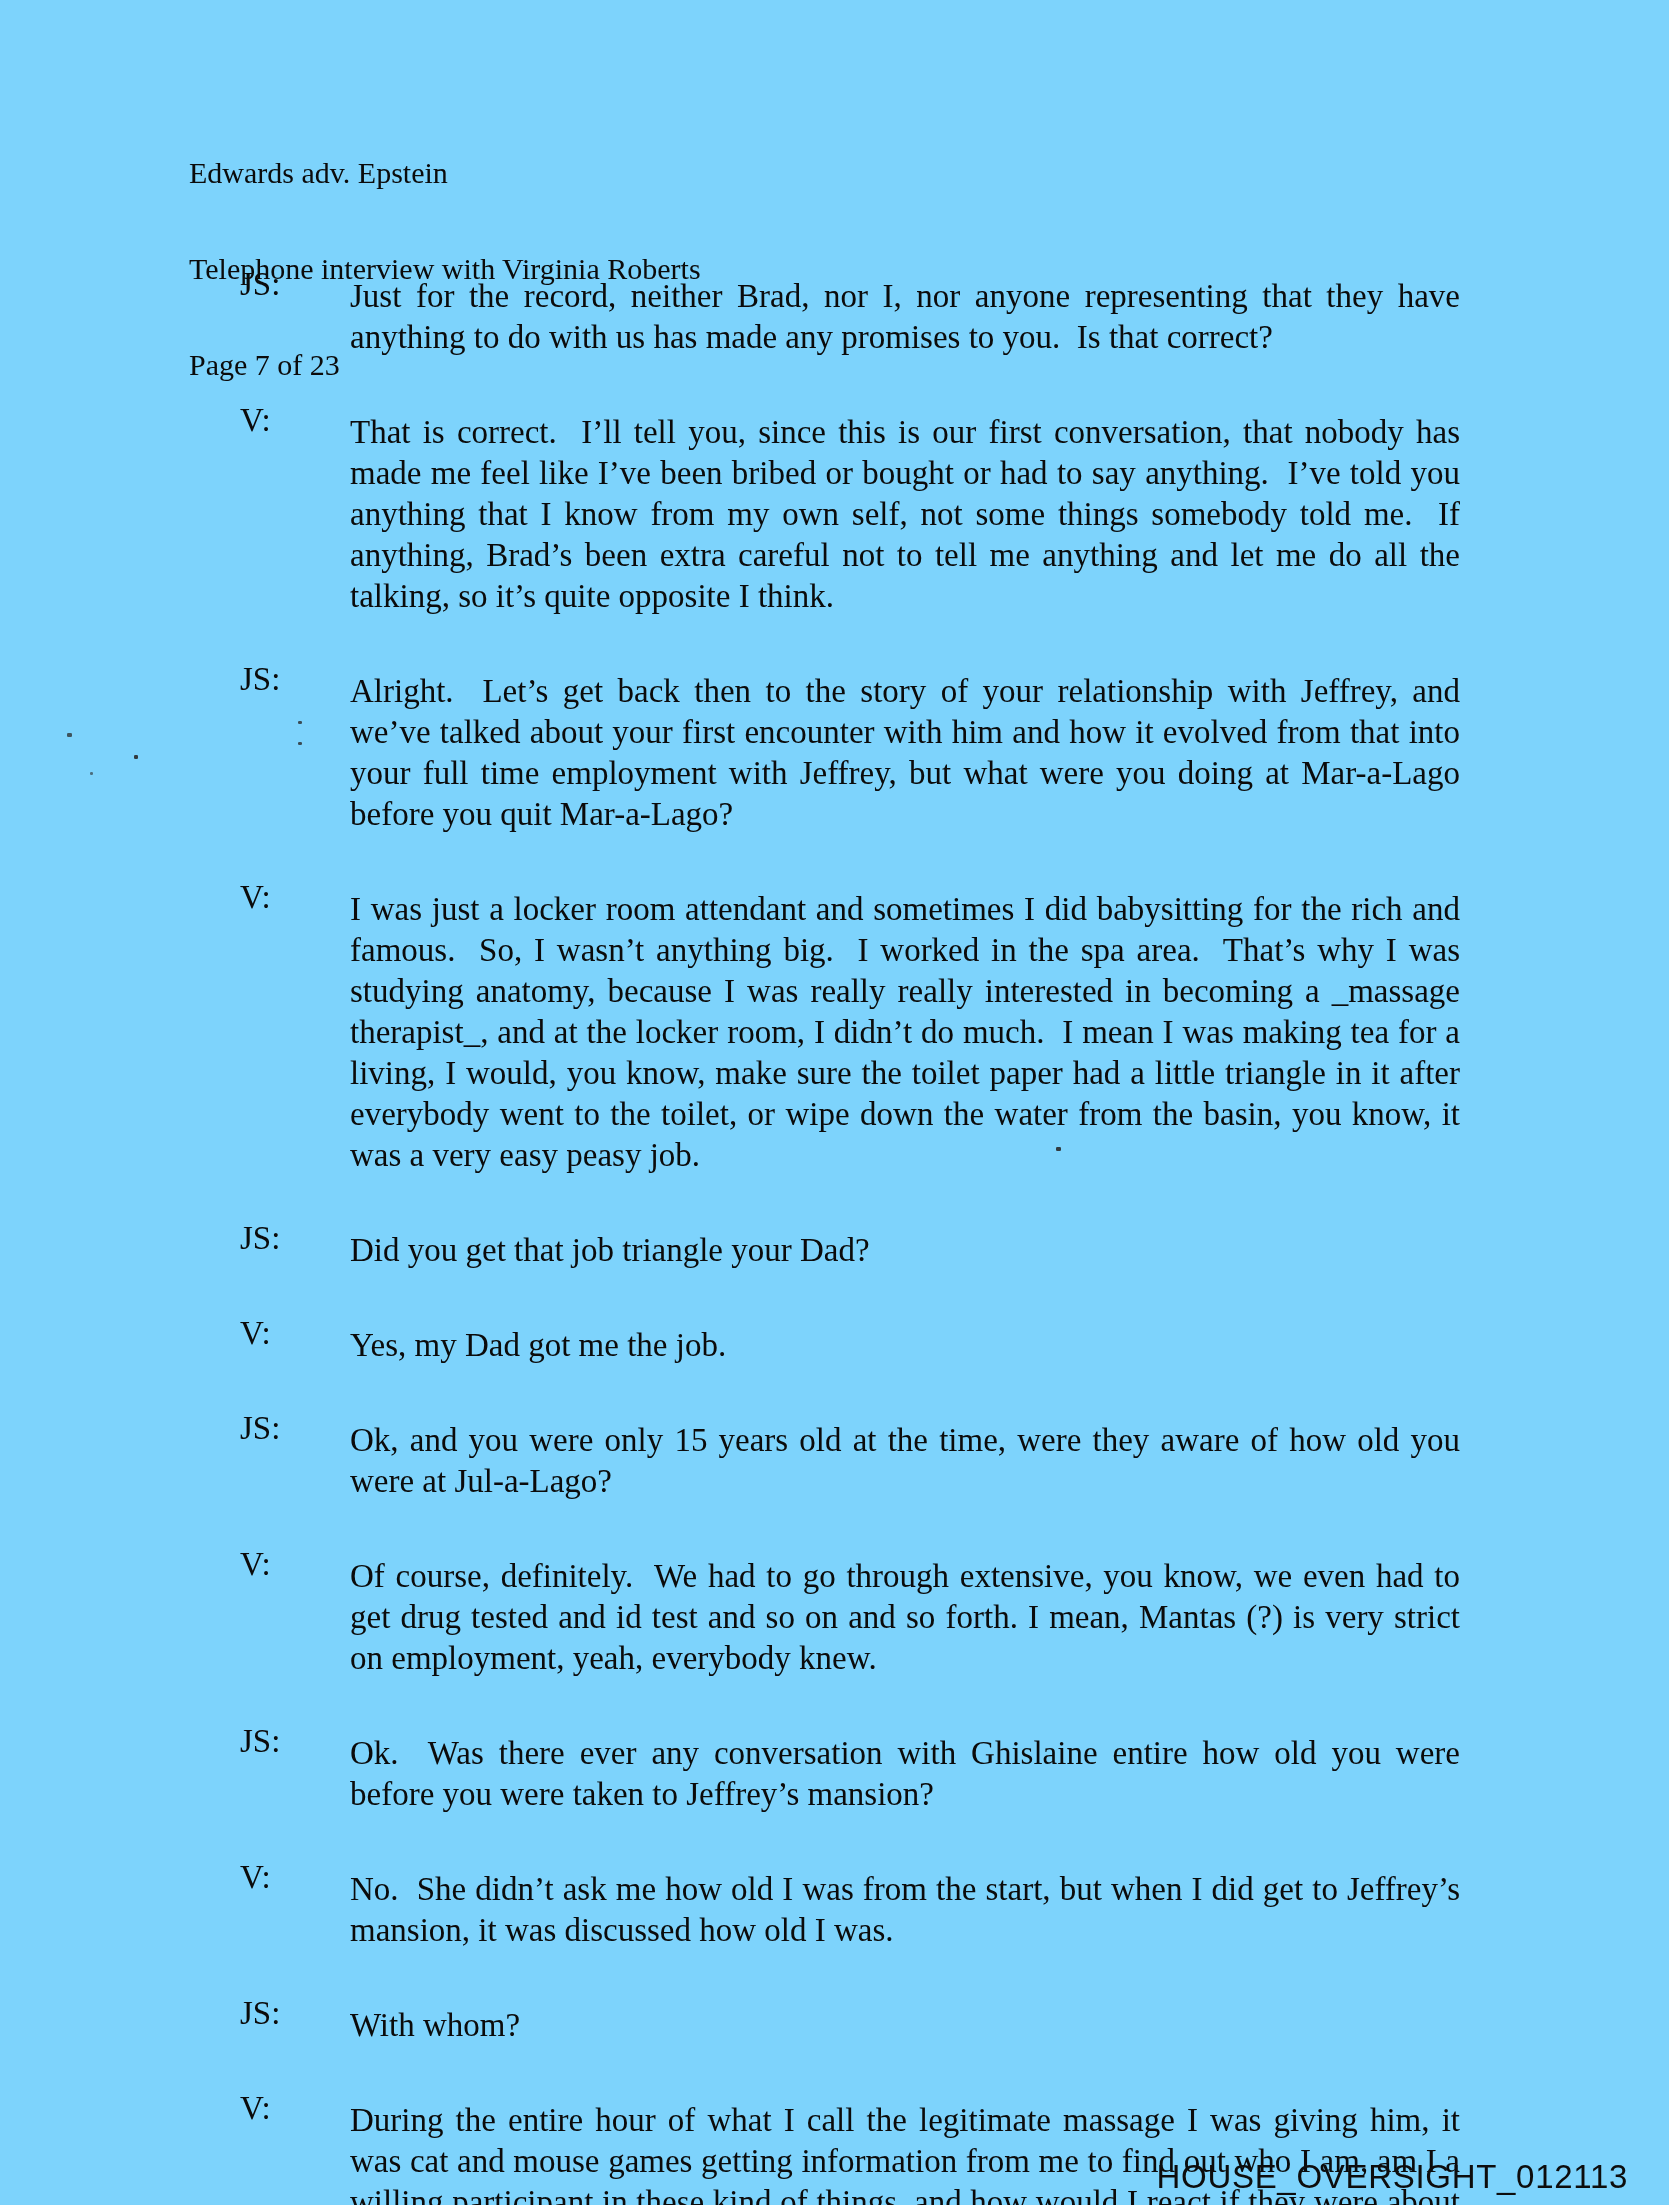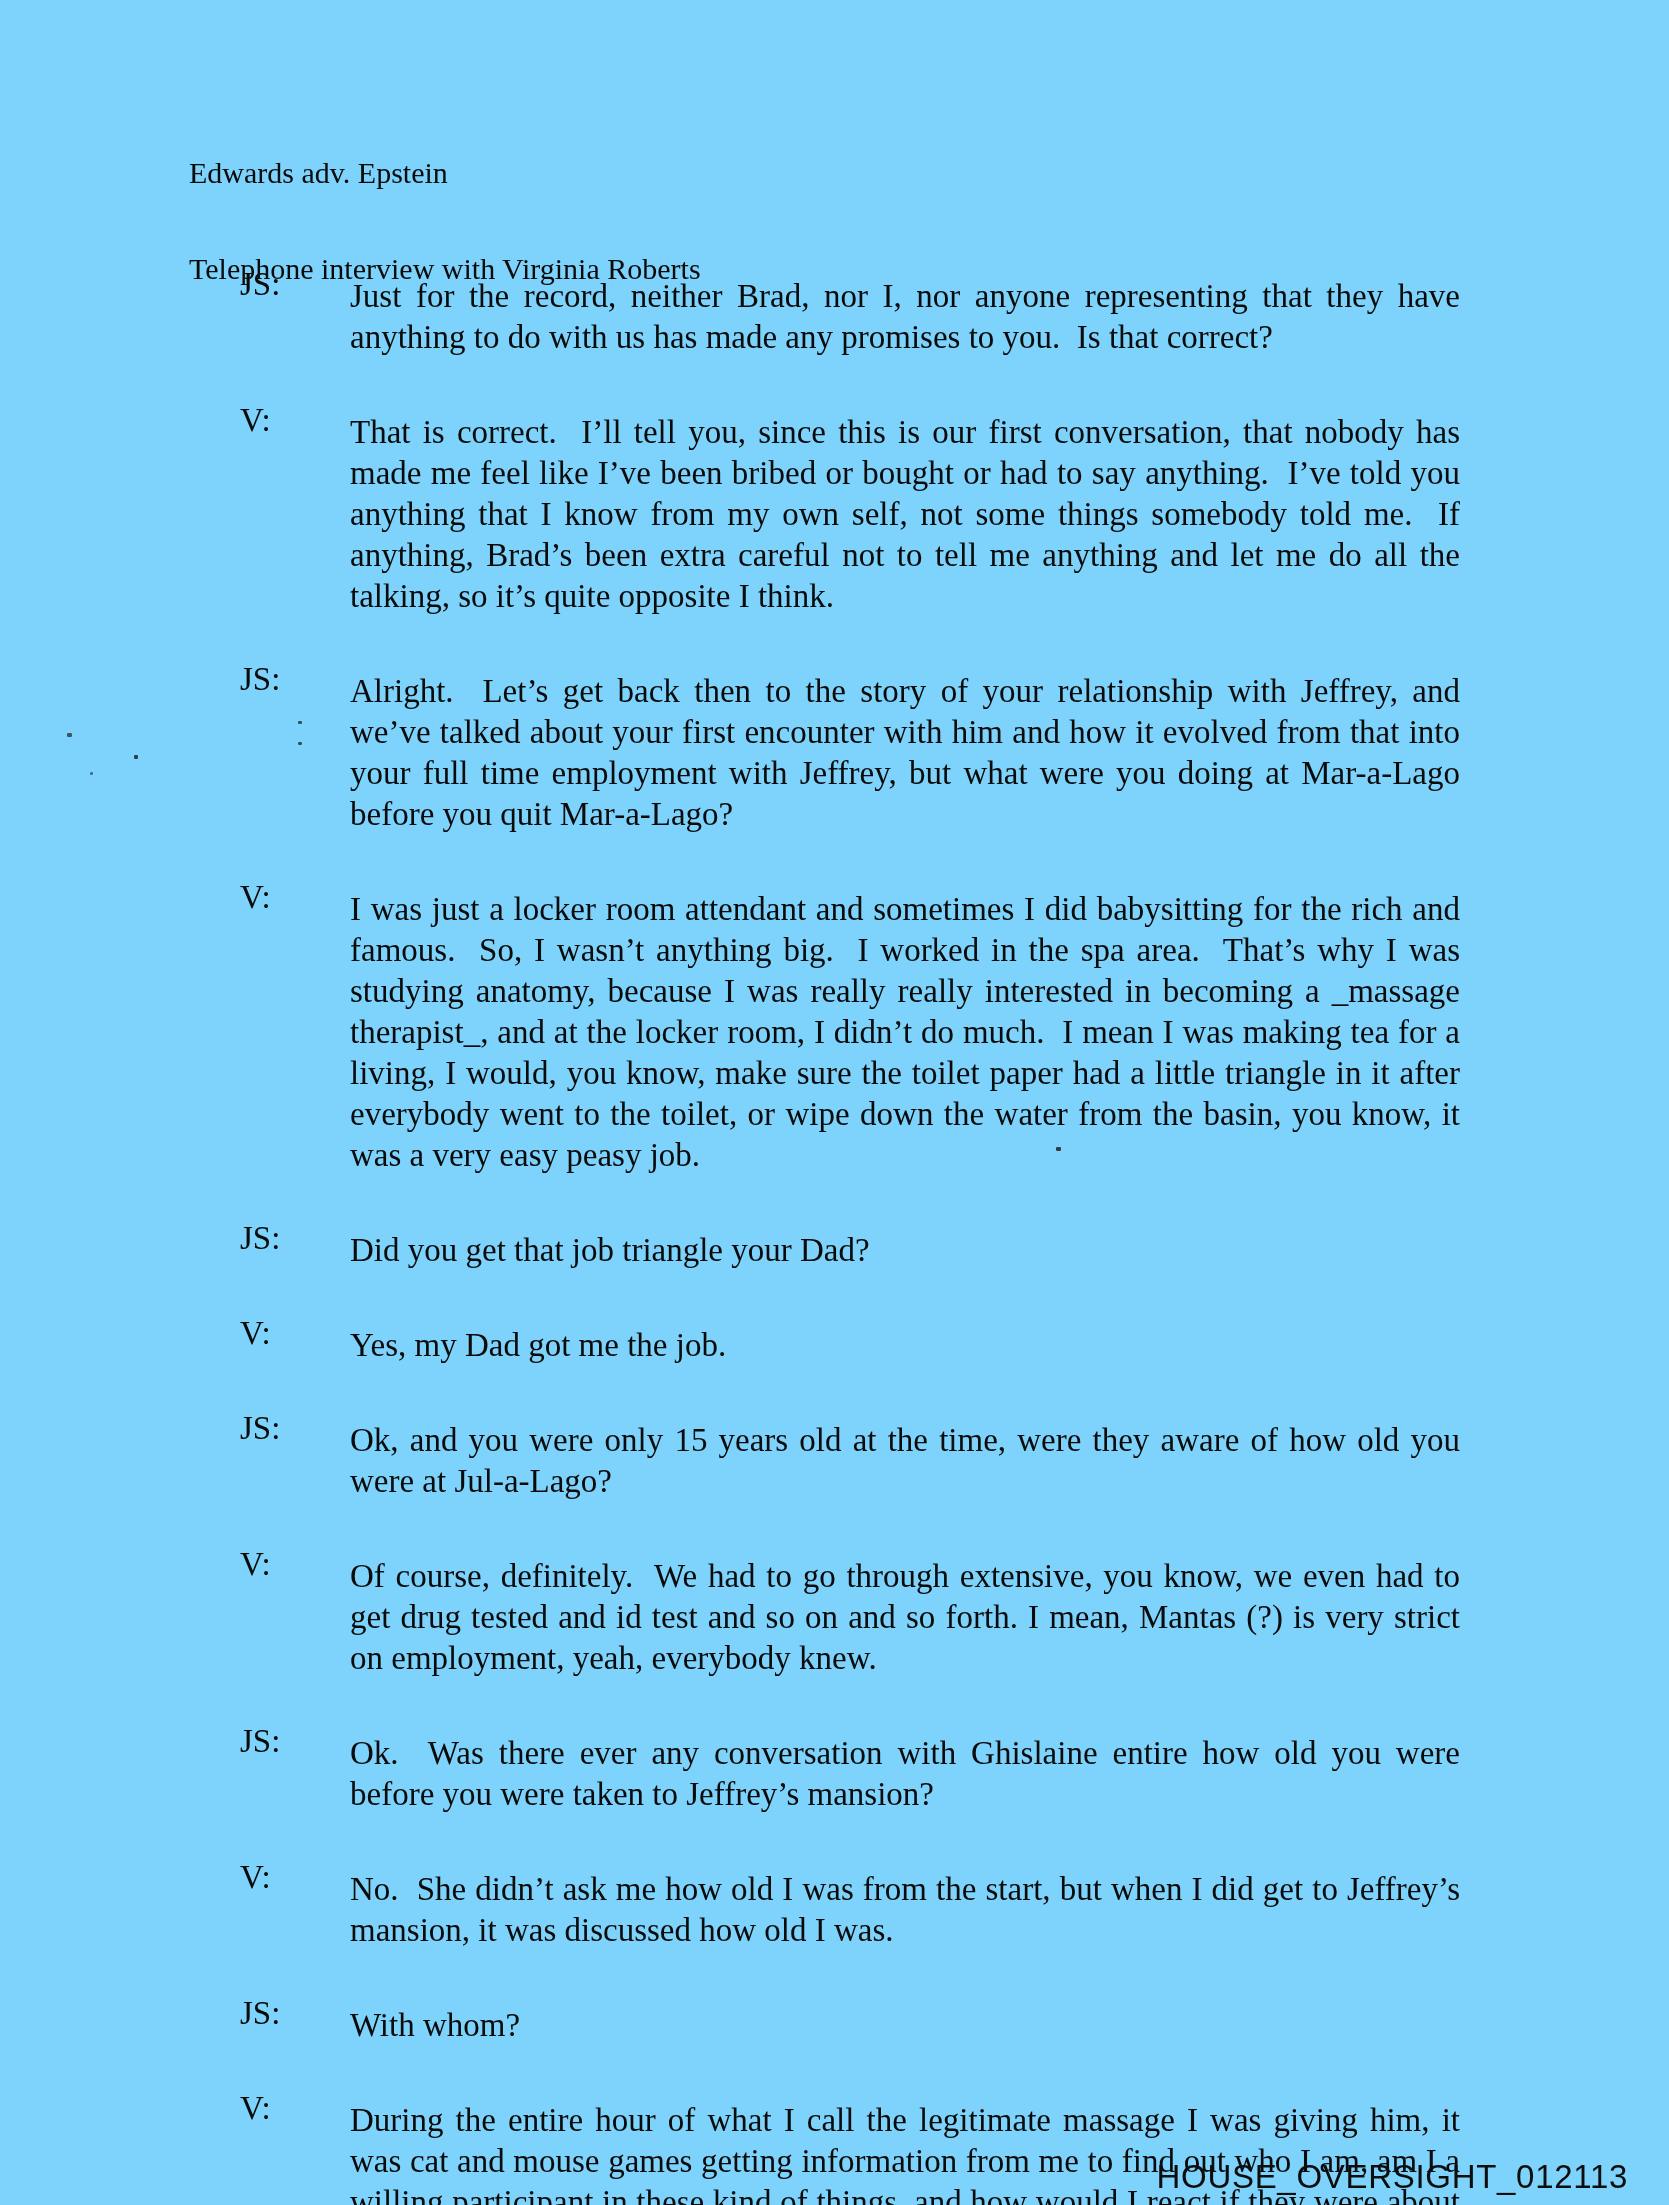--- a/index.html
+++ b/index.html
@@ -70,20 +70,21 @@
   .speck.s6 { left: 1056px; top: 1147px; width: 4.6px;  height: 3.9px; opacity: .9;  }
 </style>
 </head>
 <body>
 
 <div class="page">
 
   <div class="doc-header">
     <div>Edwards adv. Epstein</div>
     <div>Telephone interview with Virginia Roberts</div>
+    <div>Page 7 of 23</div>
   </div>
 
   <div class="transcript">
 
     <div class="entry">
       <span class="speaker">JS:</span>
       <p class="utterance">Just for the record, neither Brad, nor I, nor anyone representing that they have anything to do with us has made any promises to you.  Is that correct?</p>
     </div>
 
     <div class="entry">

